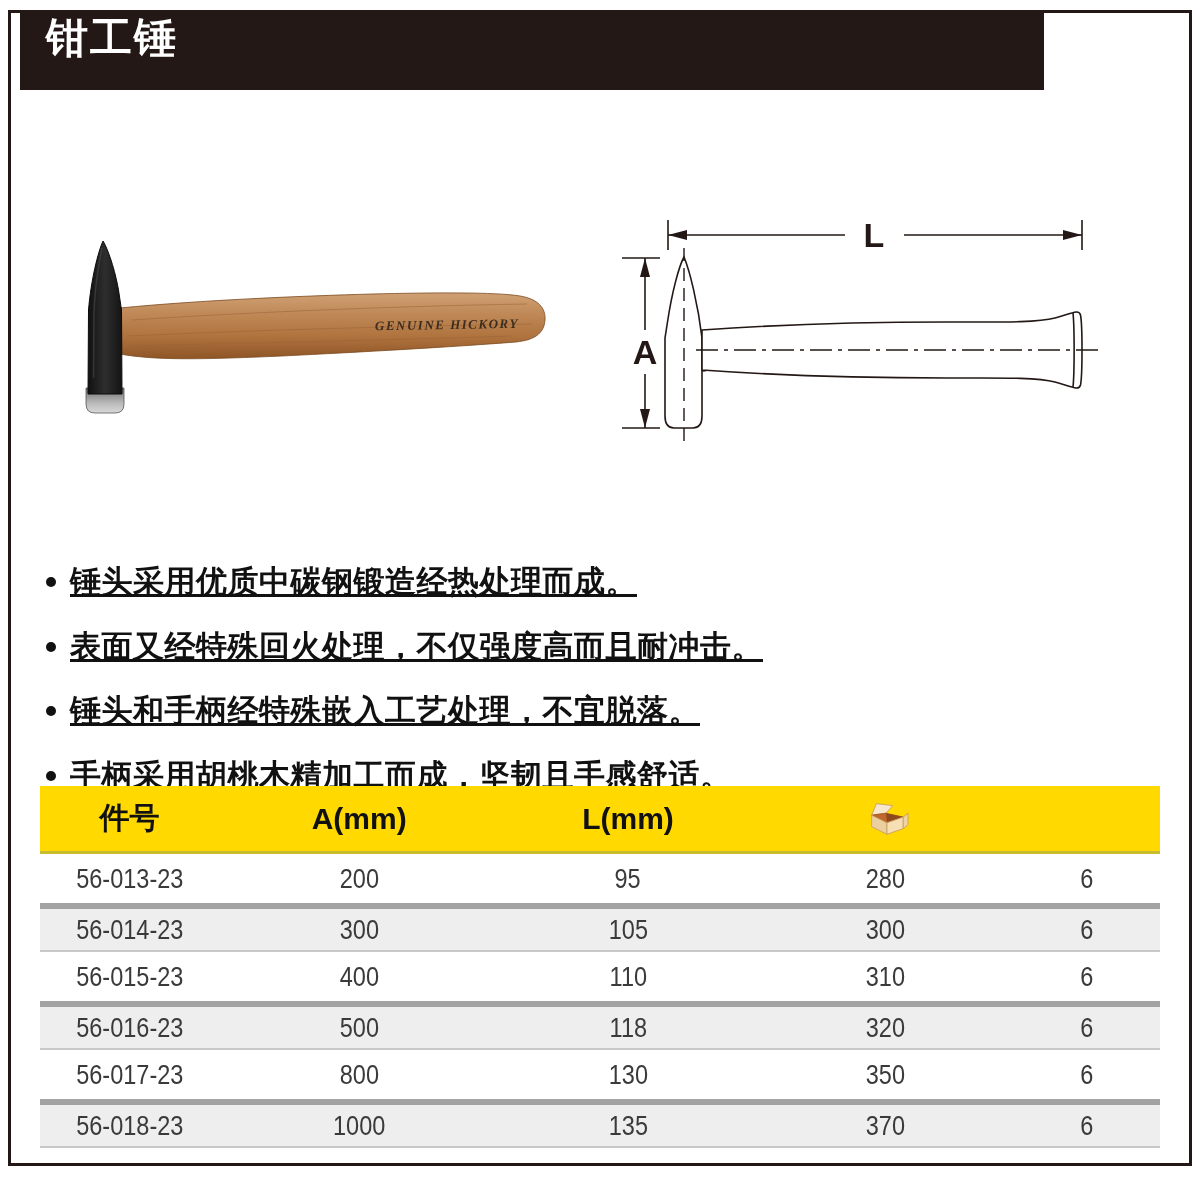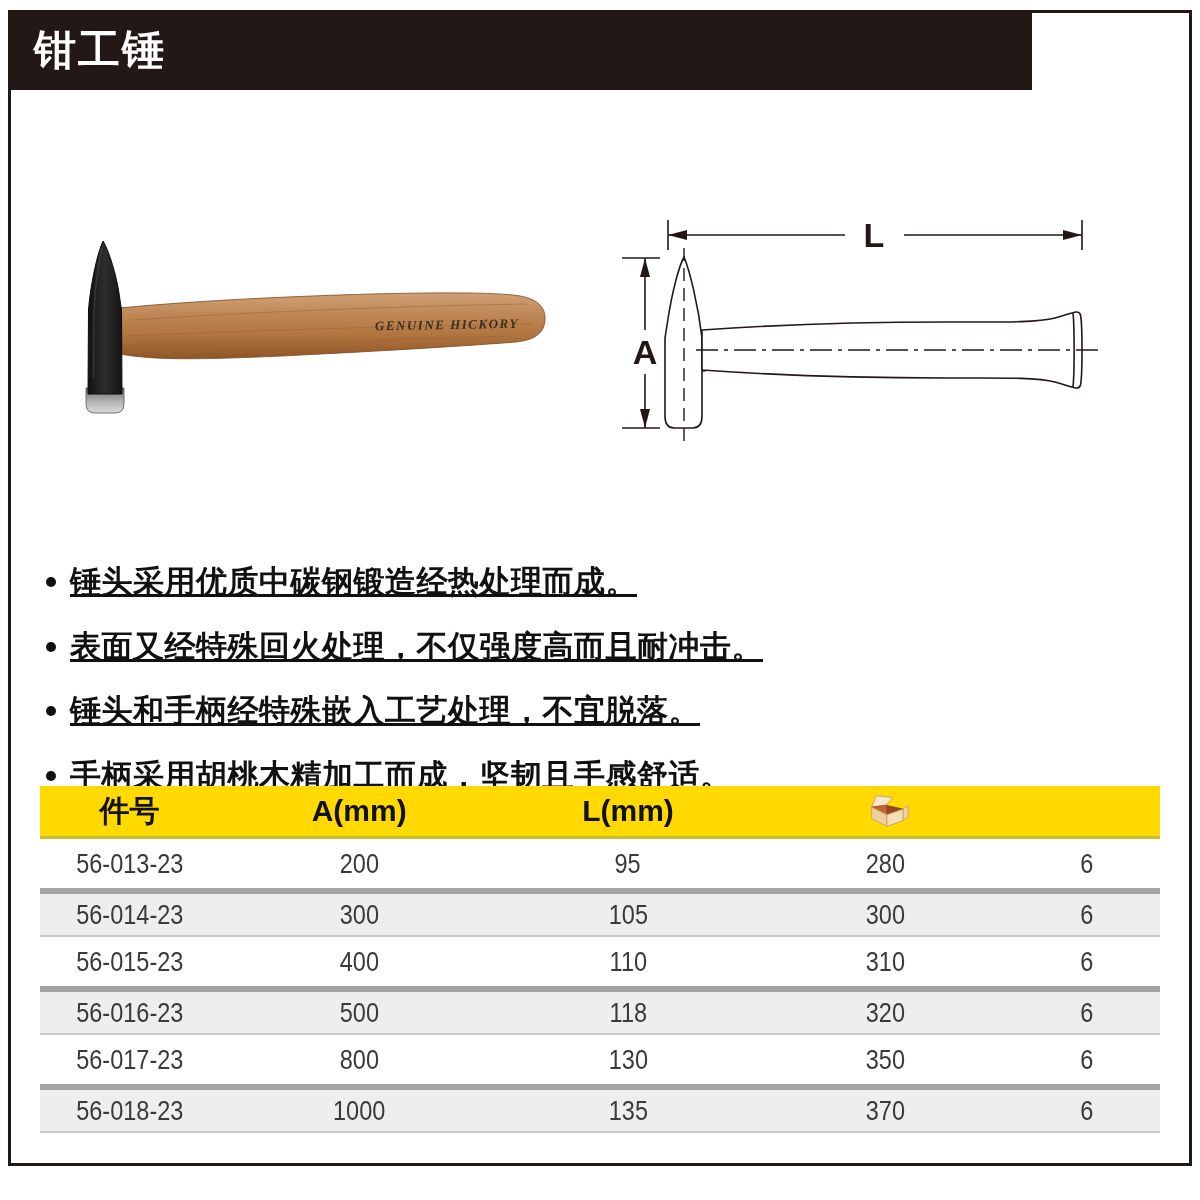--- a/index.html
+++ b/index.html
@@ -5,41 +5,41 @@
   * { margin:0; padding:0; box-sizing:border-box; }
   html,body { width:1200px; height:1200px; background:#ffffff; }
   body { font-family:"Liberation Sans","DejaVu Sans",sans-serif; color:#231815; }
   .page { position:relative; width:1200px; height:1200px; background:#fff; overflow:hidden; }
 
   
   .frame { position:absolute; left:8px; top:10px; width:1184px; height:1156px;
            border:3px solid #231815; background:#fff; }
 
   
-  .title-bar { position:absolute; left:8px; top:10px; width:1024px; height:80px;
-               background:#231815; display:flex; align-items:center; }
+  .title-bar { position:absolute; left:20px; top:10px; width:1024px; height:80px;
+               background:#231815; display:flex; }
   .title-bar h1 { font-size:42px; font-weight:700; color:#ffffff; padding-left:26px;
                   letter-spacing:2px; }
 
   
   .photo-svg   { position:absolute; left:72px;  top:228px; }
   .diagram-svg { position:absolute; left:612px; top:202px; }
 
   
   .features { position:absolute; left:44px; top:566px; list-style:none; }
   .features li { display:flex; align-items:flex-start; font-size:31px; font-weight:600;
                  color:#111; line-height:1.05; margin-bottom:32px; letter-spacing:0.5px;text-decoration:underline; }
   .features .dot { flex:0 0 auto; width:10px; height:10px; border-radius:50%;
                    background:#111; margin:11px 14px 0 2px; }
 
   
   .spec-table { position:absolute; left:40px; top:786px; width:1120px; font-size:28px; }
   .t-row { display:grid; grid-template-columns:16% 25% 23% 23% 13%; align-items:center;
            text-align:center; }
-  .t-head { height:53px; background:#ffd900; border-bottom:3px solid #c9bd2f;
+  .t-head { height:68px; background:#ffd900; border-bottom:3px solid #c9bd2f;
             font-size:30px; font-weight:600; color:#111; }
   .t-data { height:49px; color:#3a3a3a; background:#ffffff; }
   .t-data.alt { background:#eeeeee; border-top:6px solid #a3a3a3; border-bottom:2px solid #c8c8c8; }
   .cell { overflow:visible; }
   .num  { display:inline-block; transform:scaleX(0.84); white-space:nowrap; }
   .hicon { display:flex; justify-content:center; align-items:center; height:100%; }
 </style>
 </head>
 <body>
 

